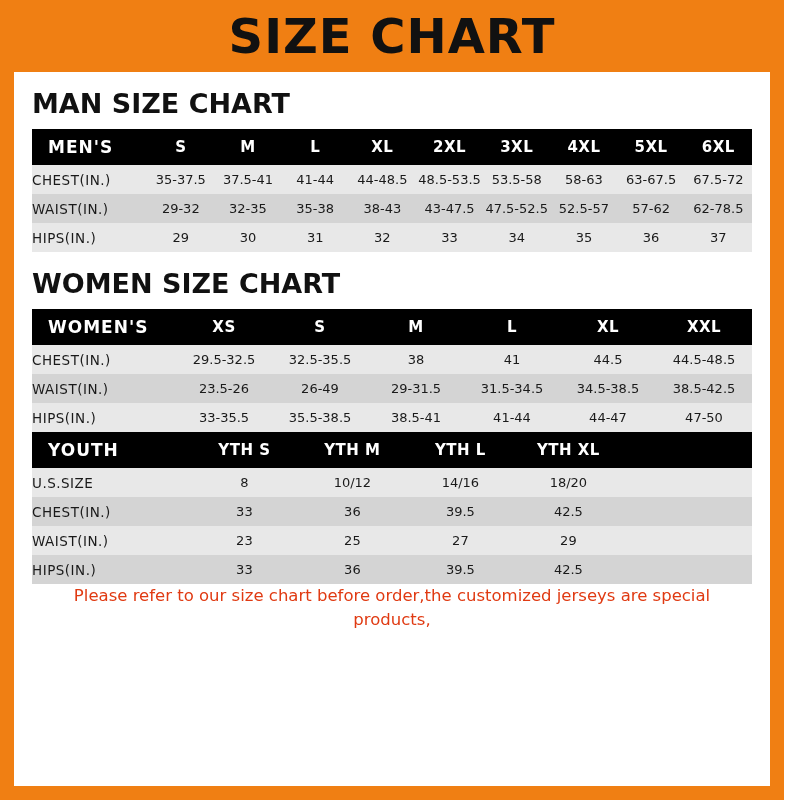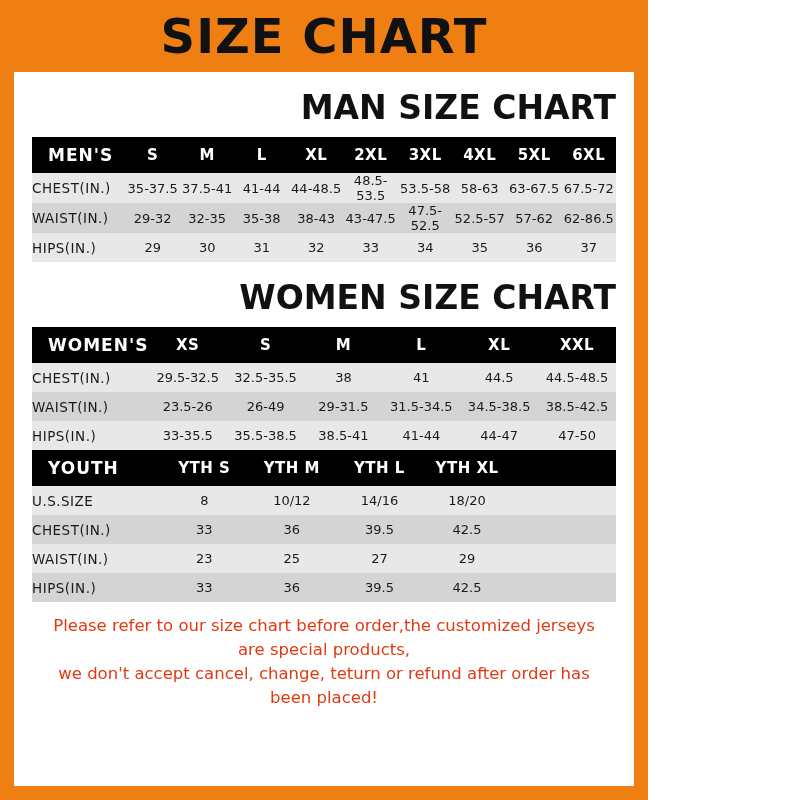--- a/index.html
+++ b/index.html
@@ -9,21 +9,21 @@
   body {
     width: 800px;
     height: 800px;
     background: #ffffff;
     font-family: "Liberation Sans", sans-serif;
     color: #000;
     overflow: hidden;
   }
   .page {
     position: relative;
-    width: 648px;
+    width: 784px;
     height: 800px;
     box-sizing: border-box;
     border-left: 14px solid #f07f13;
     border-right: 14px solid #f07f13;
     background: #ffffff;
   }
   .banner {
     height: 72px;
     background: #f07f13;
     display: flex;
@@ -35,24 +35,24 @@
     font-weight: bold;
     font-size: 48px;
     letter-spacing: 1px;
     color: #111111;
     line-height: 1;
   }
   .content {
     padding: 0 18px;
   }
   .section-title {
-    text-align: right;
+    text-align: left;
     font-family: "DejaVu Sans", sans-serif;
     font-weight: bold;
-    font-size: 33px;
+    font-size: 27px;
     color: #111;
     margin: 16px 0 10px 0;
   }
   table.size {
     width: 100%;
     border-collapse: collapse;
     table-layout: fixed;
   }
   table.size th, table.size td {
     text-align: center;
@@ -82,21 +82,20 @@
     font-weight: normal;
     letter-spacing: 0.5px;
     font-size: 13.5px;
   }
   tr.shade-light td { background: #e8e8e8; }
   tr.shade-dark td { background: #d4d4d4; }
   .men tbody tr td:first-child,
   .women tbody tr td:first-child,
   .youth tbody tr td:first-child { }
   .footer-note {
-    margin-top: 12px;
     padding: 0 10px;
     text-align: center;
     color: #e03a12;
     font-size: 16.5px;
     line-height: 1.45;
     font-family: "DejaVu Sans", sans-serif;
   }
   .bottom-bar {
     position: absolute;
     left: 0;
@@ -166,21 +165,21 @@
         <tr class="shade-dark">
           <td class="rowhead">WAIST(IN.)</td>
           <td>29-32</td>
           <td>32-35</td>
           <td>35-38</td>
           <td>38-43</td>
           <td>43-47.5</td>
           <td>47.5-52.5</td>
           <td>52.5-57</td>
           <td>57-62</td>
-          <td>62-86.5</td>
+          <td>62-78.5</td>
         </tr>
         <tr class="shade-light">
           <td class="rowhead">HIPS(IN.)</td>
           <td>29</td>
           <td>30</td>
           <td>31</td>
           <td>32</td>
           <td>33</td>
           <td>34</td>
           <td>35</td>
@@ -293,19 +292,18 @@
           <td>36</td>
           <td>39.5</td>
           <td>42.5</td>
           <td></td>
         </tr>
       </tbody>
     </table>
 
     <div class="footer-note">
       <div>Please refer to our size chart before order,the customized jerseys are special products,</div>
-      <div>we don't accept cancel, change, teturn or refund after order has been placed!</div>
     </div>
 
   </div>
 
   <div class="bottom-bar"></div>
 </div>
 
 </body></html>

